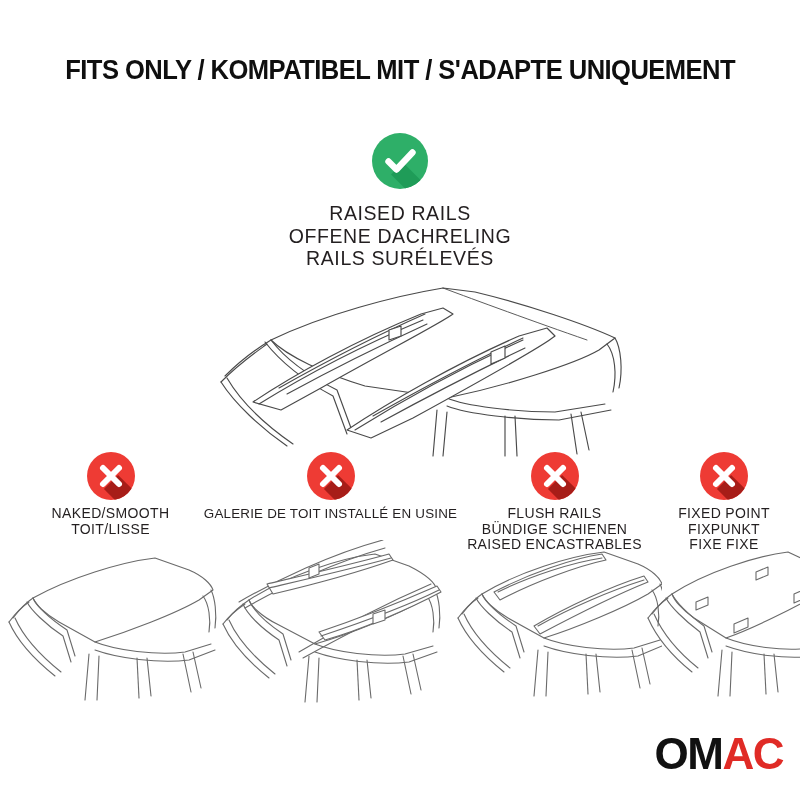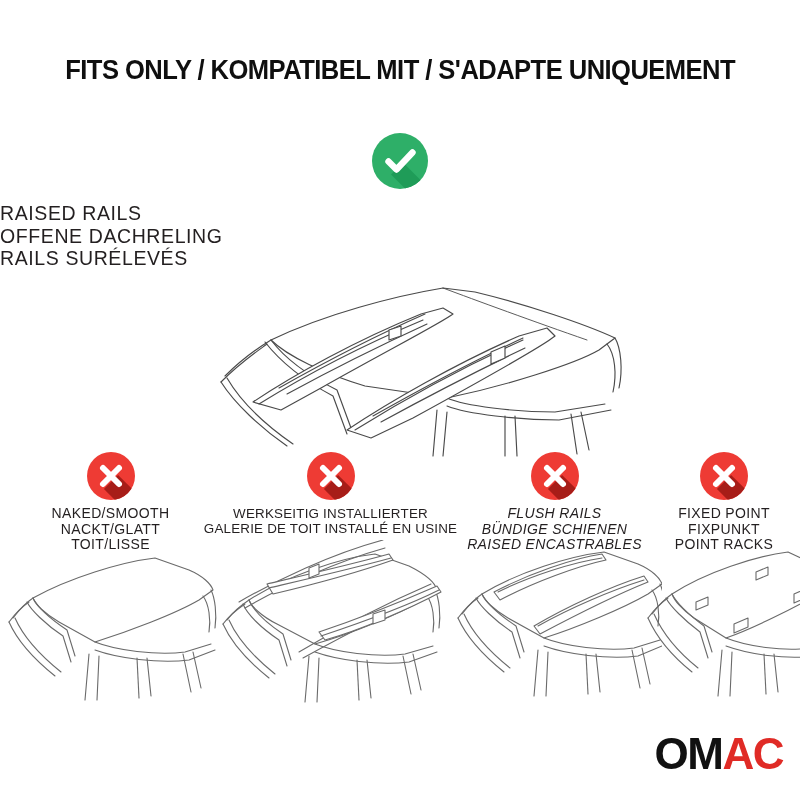--- a/index.html
+++ b/index.html
@@ -25,21 +25,21 @@
     font-size:27.5px;
     letter-spacing:-0.6px;
     color:#0f0f0f;
     transform:scaleX(0.93);
     transform-origin:center;
     white-space:nowrap;
   }
 
   
   .main-block{
-    position:absolute;left:0;top:133px;width:800px;text-align:left;
+    position:absolute;left:0;top:133px;width:800px;text-align:center;
   }
   .check-badge{
     width:56px;height:56px;margin:0 auto;
     border-radius:50%;
     position:relative;
     overflow:hidden;
     background:#2eaf68;
   }
   .check-badge .shadow{
     position:absolute;
@@ -64,21 +64,21 @@
     position:absolute;left:175px;top:278px;width:450px;height:180px;
   }
 
   
   .cols{
     position:absolute;left:0;top:452px;width:800px;height:340px;
   }
   .col{position:absolute;top:0;text-align:center;}
   .col-0{left:8px;width:205px;}
   .col-1{left:203px;width:255px;}
-  .col-2{left:452px;width:205px;font-style:italic;}
+  .col-2{left:452px;width:205px;}
   .col-3{left:648px;width:152px;}
 
   .x-badge{
     width:48px;height:48px;margin:0 auto;
     border-radius:50%;
     position:relative;overflow:hidden;
     background:#ee3b34;
   }
   .x-badge .shadow{
     position:absolute;left:50%;top:42%;
@@ -197,21 +197,20 @@
 
     <div class="col col-0">
       <div class="x-badge">
         <div class="shadow"></div>
         <svg width="48" height="48" viewBox="0 0 48 48" aria-hidden="true">
           <path d="M16 16 L32 32 M32 16 L16 32" fill="none" stroke="#ffffff" stroke-width="6" stroke-linecap="round"></path>
         </svg>
       </div>
       <div class="x-labels">
         <div>NAKED/SMOOTH</div>
-        <div>NACKT/GLATT</div>
         <div>TOIT/LISSE</div>
       </div>
       <div class="col-art art-0">
         <svg width="215" height="150" viewBox="0 0 215 150" aria-hidden="true">
           <g fill="none" stroke="#6a6a6a" stroke-width="1.1" stroke-linecap="round" stroke-linejoin="round">
             <path d="M30 46 C66 26 118 10 152 6 L186 18 C200 24 208 32 210 38
                      L196 48 C172 62 124 80 92 90 L56 70 C42 62 32 52 30 46 Z"></path>
             <path d="M30 46 C34 54 46 66 64 78 L72 104"></path>
             <path d="M24 50 C28 58 42 72 60 84 L68 110"></path>
             <path d="M10 66 C16 58 24 50 30 46"></path>
@@ -234,21 +233,20 @@
     </div>
 
     <div class="col col-1">
       <div class="x-badge">
         <div class="shadow"></div>
         <svg width="48" height="48" viewBox="0 0 48 48" aria-hidden="true">
           <path d="M16 16 L32 32 M32 16 L16 32" fill="none" stroke="#ffffff" stroke-width="6" stroke-linecap="round"></path>
         </svg>
       </div>
       <div class="x-labels">
-        <div>WERKSEITIG INSTALLIERTER</div>
         <div>GALERIE DE TOIT INSTALLÉ EN USINE</div>
       </div>
       <div class="col-art art-1">
         <svg width="250" height="165" viewBox="0 0 250 165" aria-hidden="true">
           <g fill="none" stroke="#6a6a6a" stroke-width="1.1" stroke-linecap="round" stroke-linejoin="round">
 
             <path d="M46 60 C84 36 136 18 172 14 L206 26 C222 34 232 42 234 50
                      L220 60 C196 74 148 94 112 104 L74 84 C58 76 48 66 46 60 Z"></path>
             <path d="M46 60 C50 70 62 82 80 94 L88 120"></path>
             <path d="M40 64 C44 74 58 88 76 100 L84 126"></path>
@@ -332,21 +330,21 @@
     <div class="col col-3">
       <div class="x-badge">
         <div class="shadow"></div>
         <svg width="48" height="48" viewBox="0 0 48 48" aria-hidden="true">
           <path d="M16 16 L32 32 M32 16 L16 32" fill="none" stroke="#ffffff" stroke-width="6" stroke-linecap="round"></path>
         </svg>
       </div>
       <div class="x-labels">
         <div>FIXED POINT</div>
         <div>FIXPUNKT</div>
-        <div>POINT RACKS</div>
+        <div>FIXE FIXE</div>
       </div>
       <div class="col-art art-3">
         <svg width="185" height="155" viewBox="0 0 185 155" aria-hidden="true">
           <g fill="none" stroke="#6a6a6a" stroke-width="1.1" stroke-linecap="round" stroke-linejoin="round">
             <path d="M34 50 C68 28 118 12 150 8 L176 20 C186 26 192 34 194 40
                      L180 50 C156 64 116 84 88 94 L56 74 C44 66 36 56 34 50 Z"></path>
             <path d="M34 50 C38 58 50 70 66 82 L74 108"></path>
             <path d="M28 54 C32 62 46 76 62 88 L70 114"></path>
             <path d="M14 70 C20 62 28 54 34 50"></path>
             <path d="M10 74 C16 66 24 58 30 54"></path>

